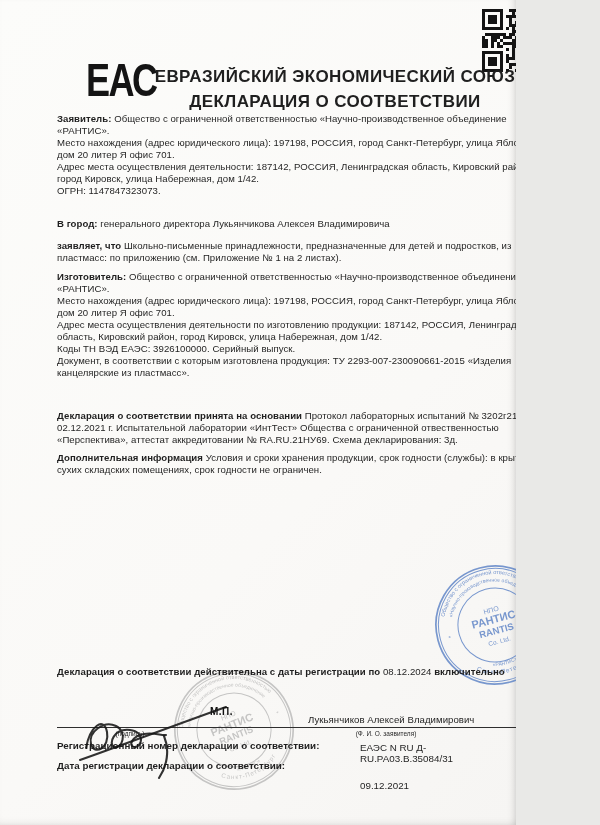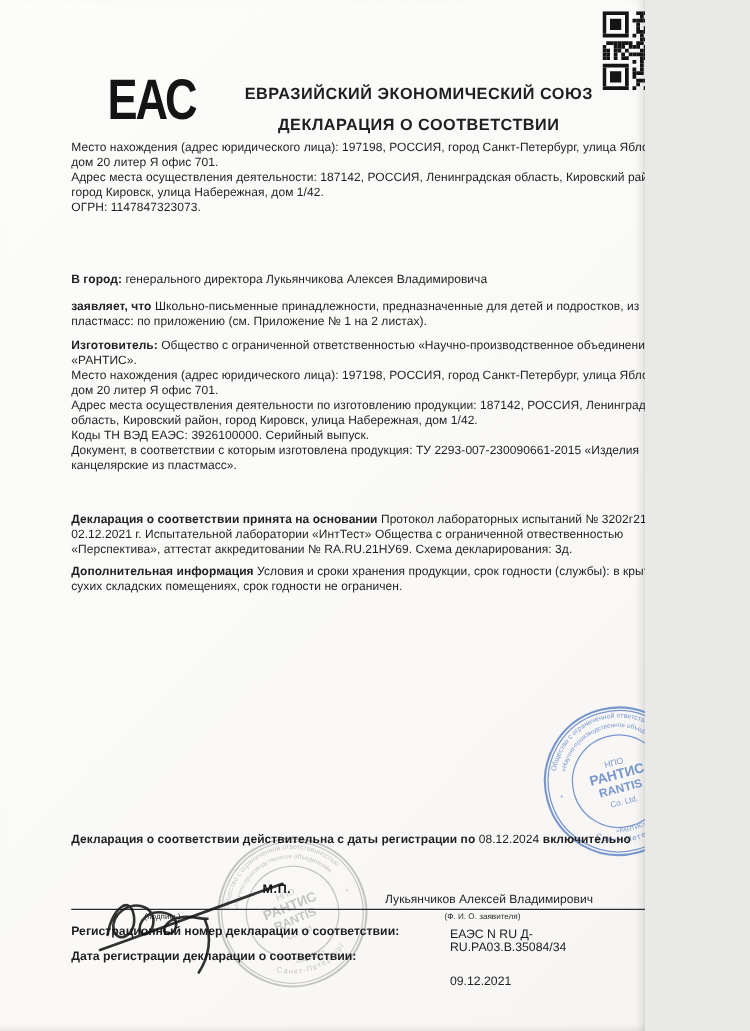--- a/index.html
+++ b/index.html
@@ -12,21 +12,21 @@
   .page{
     position:relative;width:516px;height:825px;overflow:hidden;
     background:linear-gradient(135deg,#fcfcfa 0%,#faf9f7 60%,#f6f5f3 100%);
     box-shadow:inset -7px 0 9px -7px rgba(0,0,0,.22), inset 0 -6px 8px -6px rgba(0,0,0,.12);
     color:#1f1f1f;
   }
   .abs{position:absolute;}
   .t{font-size:9.6px;line-height:12px;letter-spacing:.05px;}
   .blk{left:57px;width:492px;}
   b{font-weight:bold;}
-  .title{font-size:13px;font-weight:bold;letter-spacing:.4px;text-align:center;}
+  .title{font-size:17px;font-weight:bold;letter-spacing:.4px;text-align:center;}
   .eac{
     font-weight:900;font-size:44px;line-height:44px;color:#141414;
     transform:scaleX(.82) scaleY(1.04);transform-origin:left top;
     font-family:"Liberation Sans","DejaVu Sans",sans-serif;letter-spacing:-2px;
   }
   .caption{font-size:6.5px;color:#2a2a2a;text-align:center;}
   .rule{height:0;border-top:1.3px solid #2e2e2e;}
   .stamp{position:absolute;overflow:visible;}
   .stamp .sr{fill:none;stroke:currentColor;stroke-width:1.7;}
   .stamp .thin{stroke-width:1;}
@@ -193,20 +193,21 @@
       <rect x="45" y="60" width="3" height="3"></rect>
       <rect x="48" y="60" width="3" height="3"></rect>
       <rect x="57" y="60" width="3" height="3"></rect>
     </svg>
   <div class="abs streak" style="left:551px;top:22px;width:52px;height:2.6px;transform:rotate(34deg);"></div>
 
   <div class="abs title" style="left:130px;top:67px;width:410px;">ЕВРАЗИЙСКИЙ ЭКОНОМИЧЕСКИЙ СОЮЗ</div>
   <div class="abs title" style="left:130px;top:92px;width:410px;">ДЕКЛАРАЦИЯ О СООТВЕТСТВИИ</div>
 
   <div class="abs t blk" style="top:113px;">
+    <div><b>Заявитель: </b><span>Общество с ограниченной ответственностью «Научно-производственное объединение «РАНТИС».</span></div>
     <div><span>Место нахождения (адрес юридического лица): 197198, РОССИЯ, город Санкт-Петербург, улица Яблочкова дом 20 литер Я офис 701.</span></div>
     <div><span>Адрес места осуществления деятельности: 187142, РОССИЯ, Ленинградская область, Кировский район, город Кировск, улица Набережная, дом 1/42.</span></div>
     <div><span>ОГРН: 1147847323073.</span></div>
   </div>
 
   <div class="abs t blk" style="top:218px;">
     <b>В город: </b><span>генерального директора Лукьянчикова Алексея Владимировича</span>
   </div>
 
   <div class="abs t blk" style="top:240px;">
@@ -290,18 +291,18 @@
     <path d="M86,42 C92,56 89,72 81,84"></path>
   </svg>
 
   <div class="abs t" style="left:308px;top:714px;z-index:3;">Лукьянчиков Алексей Владимирович</div>
 
   <div class="abs rule" style="left:57px;top:727px;width:489px;z-index:3;"></div>
   <div class="abs caption" style="left:95px;top:730px;width:70px;z-index:3;">(подпись)</div>
   <div class="abs caption" style="left:338px;top:730px;width:96px;z-index:3;">(Ф. И. О. заявителя)</div>
 
   <div class="abs regline" style="left:57px;top:740px;z-index:3;"><b>Регистрационный номер декларации о соответствии:</b></div>
-  <div class="abs regline" style="left:360px;top:742px;z-index:3;">ЕАЭС N RU Д-RU.РА03.В.35084/34</div>
+  <div class="abs regline" style="left:360px;top:742px;z-index:3;">ЕАЭС N RU Д-RU.РА03.В.35084/31</div>
 
   <div class="abs regline" style="left:57px;top:760px;z-index:3;"><b>Дата регистрации декларации о соответствии:</b></div>
   <div class="abs regline" style="left:360px;top:780px;z-index:3;">09.12.2021</div>
 
 </div>
 
 </body></html>

